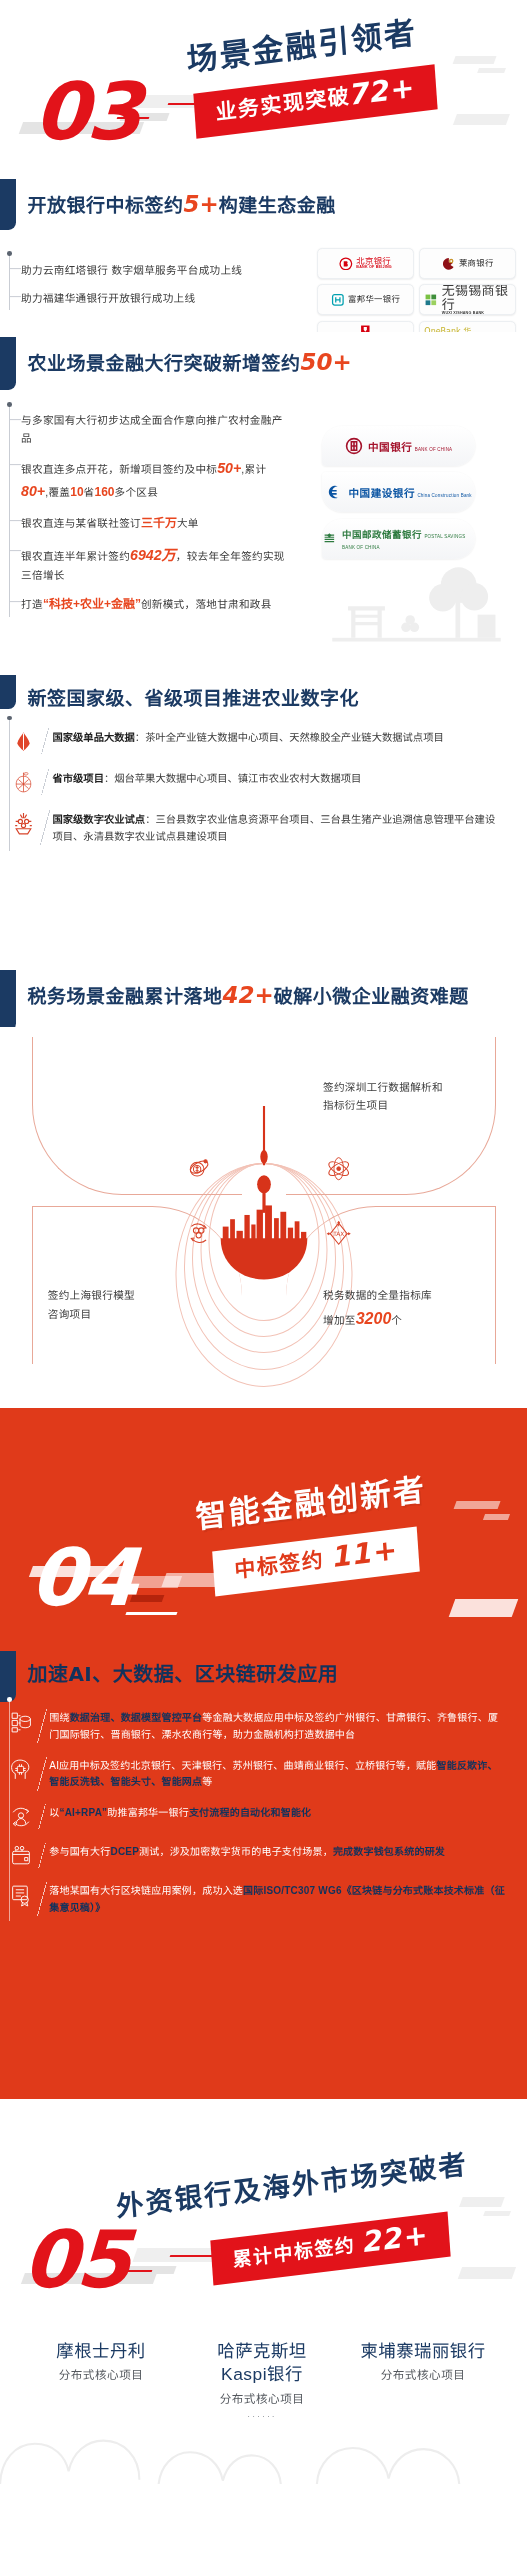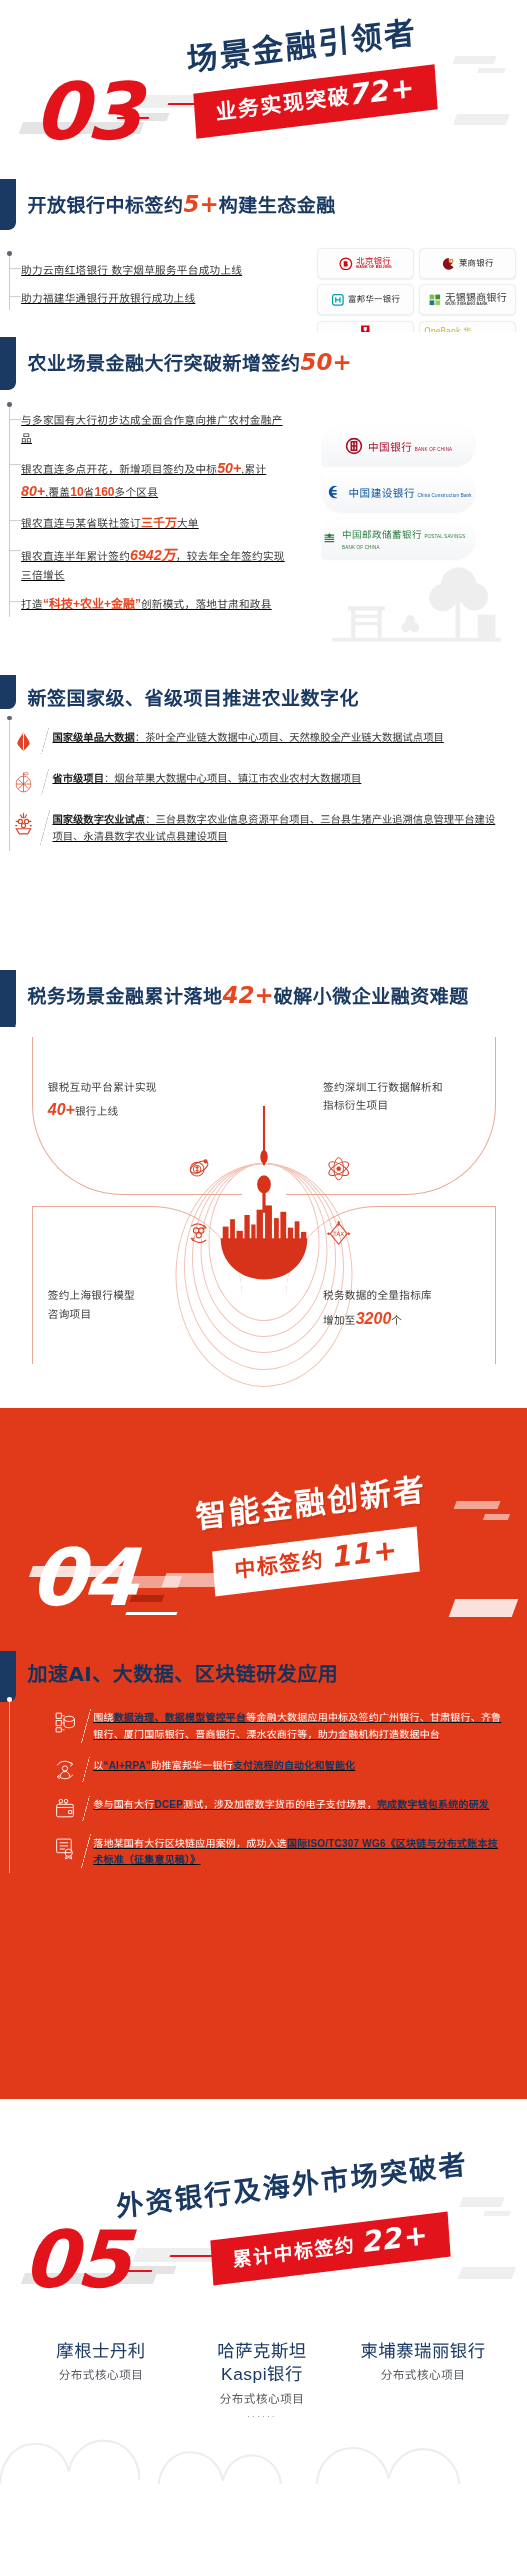--- a/index.html
+++ b/index.html
@@ -134,21 +134,20 @@
     line-height: 1.38;
     letter-spacing: 0.5px;
   }
   .head-title .hl { color: #e8461f; font-size: 23px; font-style: italic; letter-spacing: 0; }
   .head-title.white { color: #12325c; }
 
   
   .tl {
     position: relative;
     padding: 4.2px 0 5.3px 0;
-    text-decoration: underline;
   }
   .tl::before {
     content: "";
     position: absolute;
     left: 9px;
     top: 1.1px;
     bottom: 7.4px;
     width: 0.5px;
     background: #c9cdd4;
   }
@@ -217,21 +216,20 @@
     padding-top: 2.1px;
   }
   .ico-item .body b { color: #1f1f1f; font-weight: 700; }
 
   
   .ai-item {
     position: relative;
     display: flex;
     align-items: flex-start;
     padding: 6.9px 10.6px 6.9px 5.3px;
-    margin-left: 44px;
   }
   .ai-item .glyph {
     flex: 0 0 auto;
     width: 24px;
     height: 24px;
     margin: 1.1px 2.1px 0 4.2px;
     color: #ffffff;
   }
   .ai-item .slash {
     flex: 0 0 auto;
@@ -282,21 +280,21 @@
   .pill {
     width: 153px;
     height: 40px;
     background: linear-gradient(180deg,#ffffff 0%, #f4f5f7 100%);
     border-radius: 21px 21px 21px 4.2px;
     box-shadow: 0 0.5px 2.1px rgba(0,0,0,.08);
     display: flex; align-items: center; justify-content: center; gap: 5.3px;
     margin-bottom: 6.3px;
   }
   .pill.alt { border-radius: 4.2px 21px 21px 21px; }
-  .pill .cn { font-weight: 400; font-size: 10.6px; letter-spacing: 0.5px; margin-top: 40px; }
+  .pill .cn { font-weight: 700; font-size: 10.6px; letter-spacing: 0.5px; margin-top: 40px; }
   .pill .en { font-size: 4.5px; letter-spacing: 0.2px; }
 
   
   .petals { position: relative; width: 528px; height: 348px; background:#fff; }
   .petal {
     position: absolute;
     width: 210px;
     height: 158px;
     border: 0.8px solid #e8a898;
   }
@@ -432,21 +430,21 @@
       </div>
 
       <div class="logo-card">
         <svg class="mark" width="13.7" height="13.7" viewBox="0 0 26 26">
           <rect x="3" y="3" width="9" height="9" fill="#7ac143"></rect>
           <rect x="14" y="3" width="9" height="9" fill="#3f8f3a"></rect>
           <rect x="3" y="14" width="9" height="9" fill="#1f7a8c"></rect>
           <rect x="14" y="14" width="9" height="9" fill="#9bd05f"></rect>
         </svg>
         <div class="wordmark">
-          <span class="cn" style="color:#3a3a3a; font-size:10px">无锡锡商银行</span>
+          <span class="cn" style="color:#3a3a3a; font-size:13px">无锡锡商银行</span>
           <span class="en" style="color:#3a3a3a">WUXI XISHANG BANK</span>
         </div>
       </div>
 
       <div class="logo-card">
         <div style="display:flex;flex-direction:column;align-items:center;gap:1.1px">
           <svg class="mark" width="10.6" height="11.6" viewBox="0 0 20 22">
             <rect x="2" y="1" width="16" height="14" fill="#d7000f"></rect>
             <path d="M7 4h6v5l-3 4-3-4z" fill="#fff"></path>
           </svg>
@@ -644,24 +642,20 @@
 
     <div class="petals">
 
       <div class="ripple" style="width:111px;height:158px;"></div>
       <div class="ripple" style="width:127px;height:174px;"></div>
       <div class="ripple" style="width:144px;height:190px;"></div>
       <div class="ripple" style="width:160px;height:207px;"></div>
       <div class="ripple" style="width:177px;height:224px;"></div>
 
       <div class="petal tl-p">
-        <div class="cap">
-          <span>银税互动平台累计实现</span><br>
-          <span class="num">40+</span><span>银行上线</span>
-        </div>
         <svg class="picon" viewBox="0 0 52 52" fill="none" stroke="#d7442a" stroke-width="2">
           <circle cx="23" cy="27" r="13"></circle>
           <circle cx="23" cy="27" r="7"></circle>
           <path d="M23 21v12M20 24h6M20 30h6"></path>
           <ellipse cx="27" cy="23" rx="18" ry="9" transform="rotate(-28 27 23)"></ellipse>
           <circle cx="39" cy="12" r="3" fill="#d7442a"></circle>
         </svg>
       </div>
 
       <div class="petal bl-p">
@@ -767,20 +761,33 @@
             <path d="M21 17v12c0 3 4.5 5 10 5s10-2 10-5V17"></path>
             <path d="M18 11h4M18 25h4M18 38h4"></path>
           </svg>
         </div>
         <div class="slash"></div>
         <div class="body">
           <span>围绕</span><b>数据治理、数据模型管控平台</b><span>等金融大数据应用中标及签约广州银行、甘肃银行、齐鲁银行、厦门国际银行、晋商银行、溧水农商行等，助力金融机构打造数据中台</span>
         </div>
       </div>
 
+      <div class="ai-item">
+        <div class="glyph">
+          <svg viewBox="0 0 46 46" fill="none" stroke="#fff" stroke-width="1.8">
+            <path d="M12 40V30c-5-2-7-7-7-12C5 10 12 4 21 4c10 0 17 6 17 14 0 5-3 8-7 10v12"></path>
+            <rect x="16" y="16" width="12" height="12" rx="2"></rect>
+            <path d="M20 12v4M24 12v4M20 28v4M24 28v4M12 20h4M12 24h4M28 20h4M28 24h4"></path>
+          </svg>
+        </div>
+        <div class="slash"></div>
+        <div class="body">
+          <span>AI应用中标及签约北京银行、天津银行、苏州银行、曲靖商业银行、立桥银行等，赋能</span><b>智能反欺诈、智能反洗钱、智能头寸、智能网点</b><span>等</span>
+        </div>
+      </div>
 
       <div class="ai-item">
         <div class="glyph">
           <svg viewBox="0 0 46 46" fill="none" stroke="#fff" stroke-width="1.8">
             <circle cx="23" cy="20" r="5"></circle>
             <path d="M14 36c0-6 4-10 9-10s9 4 9 10"></path>
             <path d="M8 14a18 18 0 0 1 28-2M38 32a18 18 0 0 1-28 2"></path>
             <path d="M33 8l5 4-5 4M13 40l-5-4 5-4"></path>
           </svg>
         </div>

